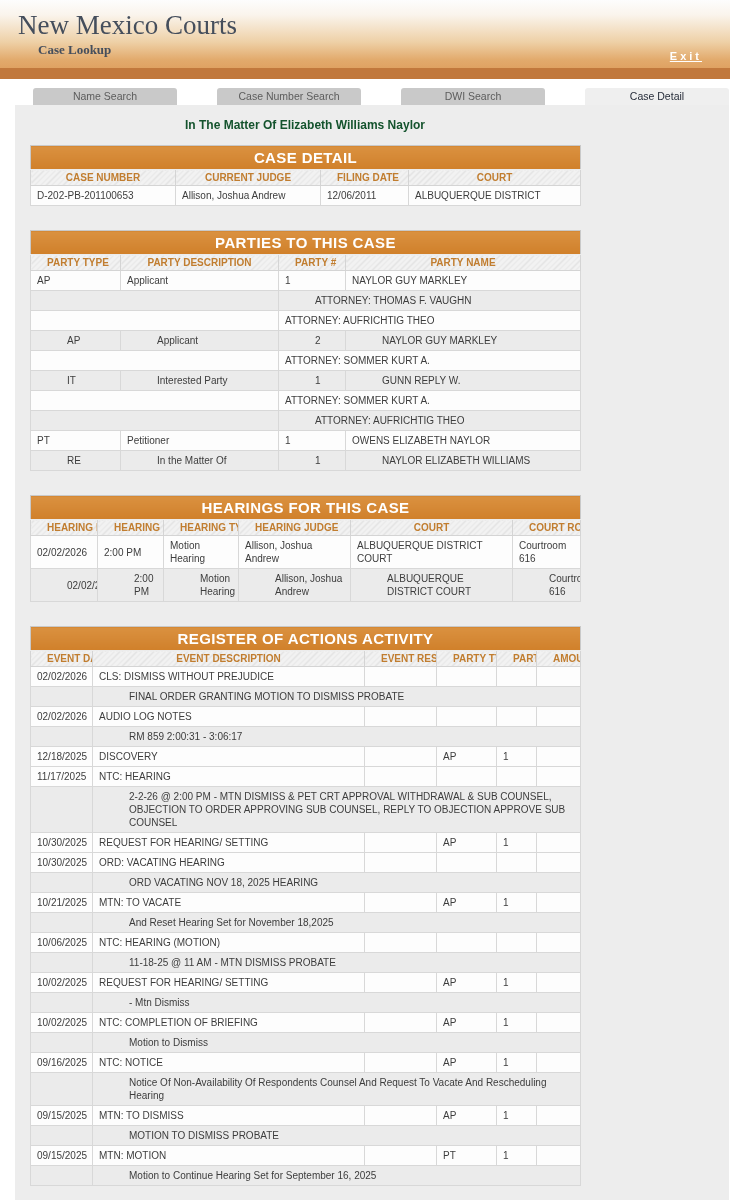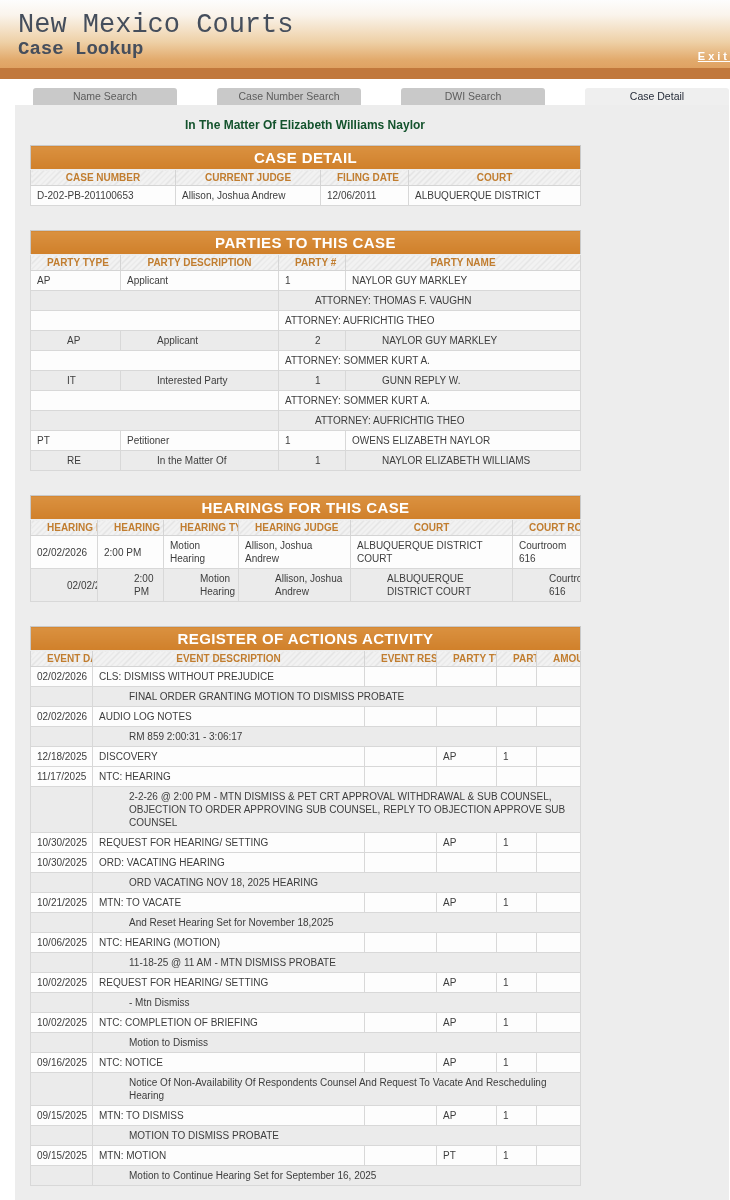--- a/index.html
+++ b/index.html
@@ -5,24 +5,24 @@
   * { margin:0; padding:0; box-sizing:border-box; }
   html,body { width:730px; height:1200px; overflow:hidden; background:#ffffff;
     font-family:"Liberation Sans","DejaVu Sans",sans-serif; }
 
   
   .site-header { position:relative; height:79px; }
   .header-gradient { height:68px;
     background:linear-gradient(180deg,#fdfdfd 0%,#faf4ec 22%,#eed0a6 62%,#e2aa6c 88%,#dfa262 100%); }
   .header-stripe { height:11px; background:#c1783c; }
   .brand { position:absolute; left:18px; top:11px; color:#454e5c;
-    font-family:Liberation Mono, monospace; }
+    font-family:Liberation Serif, serif; }
   .brand .title { font-size:27px; line-height:29px; }
-  .brand .subtitle { font-size:19px; font-weight:bold; line-height:19px; }
-  .exit-link { position:absolute; right:0; top:50px; color:#ffffff; font-size:11px;
+  .brand .subtitle { font-size:13px; font-weight:bold; line-height:19px;margin-left:20px; }
+  .exit-link { position:absolute; right:28px; top:50px; color:#ffffff; font-size:11px;
     font-weight:bold; letter-spacing:3px; text-decoration:underline; cursor:pointer; }
 
   
   .tab-bar { margin:9px 0 0 33px; height:17px; display:flex;justify-content:space-between; }
   .tab { width:144px; height:17px; margin-right:1px; background:#c9c9c9; color:#5c5c5c;
     font-size:10.5px; line-height:17px; text-align:center; border-radius:3px 3px 0 0; cursor:pointer; }
   .tab.active { background:#efefef; color:#272d3a; }
 
   
   .panel { margin-left:15px; width:714px; min-height:1096px; background:#ededed;

